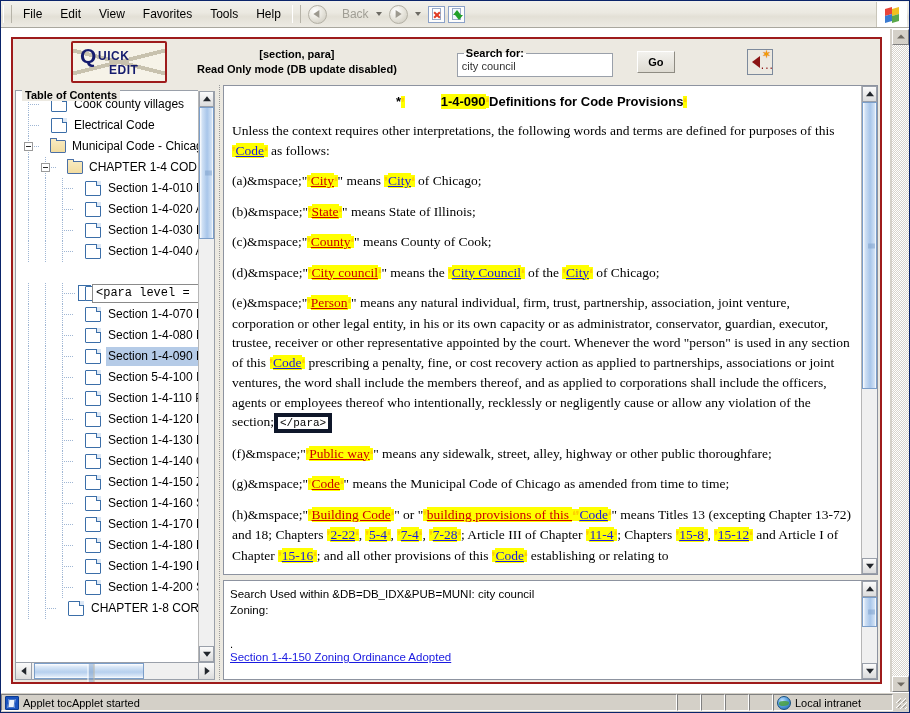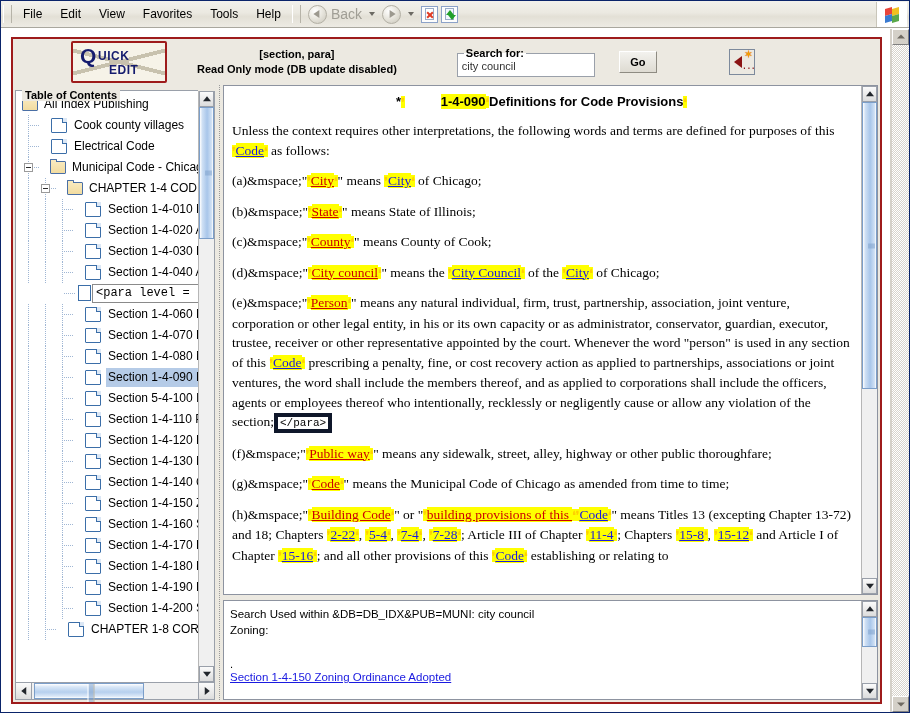--- a/index.html
+++ b/index.html
@@ -67,21 +67,21 @@
   .grip{
     width:7px;flex:0 0 7px;align-self:center;height:18px;margin:0 2px;
     border-left:1px solid #ffffff;border-right:1px solid #b6b3a8;
   }
   #menu{display:flex;align-items:center;}
   #menu .mi{
     padding:3px 9px;font-size:12px;color:#000;cursor:default;white-space:nowrap;
   }
   #toolbar{display:flex;align-items:center;flex:1 1 auto;padding-left:2px;}
   .tbbtn{display:flex;align-items:center;padding:2px 3px;cursor:default;}
-  .tbbtn .lbl{font-size:14px;color:#a09e95;margin-left:4px;}
+  .tbbtn .lbl{font-size:12px;color:#a09e95;margin-left:15px;}
   .circ{
     width:19px;height:19px;border-radius:50%;
     background:radial-gradient(circle at 35% 30%,#ffffff 0%,#e9e7df 45%,#c9c6ba 100%);
     border:1px solid #b3b0a5;box-sizing:border-box;position:relative;
   }
   .circ .arr{
     position:absolute;left:50%;top:50%;width:0;height:0;
     border-top:4px solid transparent;border-bottom:4px solid transparent;
   }
   .circ.back .arr{border-right:6px solid #9c998f;transform:translate(-60%,-50%);}
@@ -177,21 +177,21 @@
     letter-spacing:.5px;line-height:12px;
   }
   #modeblock{flex:0 0 auto;margin-left:30px;text-align:left;}
   #modeblock .l1{font-size:11px;font-weight:bold;color:#000;line-height:15px;text-align:center;}
   #modeblock .l2{font-size:11px;font-weight:bold;color:#000;line-height:15px;text-align:center;}
   #searchwrap{
     margin-left:60px;flex:0 0 auto;display:flex;align-items:center;
   }
   fieldset#searchfs{
     margin:0;padding:0 4px 2px 4px;border:1px solid #9aa0aa;
-    width:138px;box-sizing:border-box;background:#ffffff;
+    width:156px;box-sizing:border-box;background:#ffffff;
   }
   fieldset#searchfs legend{
     font-size:11px;font-weight:bold;color:#000;padding:0 2px;margin-left:2px;
   }
   #search-input{
     border:none;outline:none;width:100%;font-family:"Liberation Sans",sans-serif;
     font-size:11px;color:#333;background:transparent;padding:1px 0 2px 0;box-sizing:border-box;
   }
   #go-button{
     margin-left:24px;width:38px;height:22px;font-size:11px;font-weight:bold;color:#000;
@@ -490,25 +490,20 @@
         <div id="appbody">
 
           <div id="treepanel">
             <div id="toc-topborder">
               <span class="ln"></span>
             </div>
             <div id="treeborderwrap">
               <span id="toc-legend">Table of Contents</span>
               <div id="treescroll">
                   <div class="tnode">
-                    <span class="ind" style="width: 0px;"></span>
-                    <span class="ficon folder"></span>
-                    <span class="tlabel">All Index Publishing</span>
-                  </div>
-                  <div class="tnode">
                     <span class="ind" style="width: 28px;">
                       <span class="vline" style="left: 8px;"></span>
                       <span class="hline" style="left: 8px;"></span>
                     </span>
                     <span class="ficon doc"></span>
                     <span class="tlabel">Cook county villages</span>
                   </div>
                   <div class="tnode">
                     <span class="ind" style="width: 28px;">
                       <span class="vline" style="left: 8px;"></span>
@@ -837,14 +832,31 @@
       <div class="clsbtn up">
           <span class="tri"></span>
         </div>
       <div class="clsbtn spacer"></div>
       <div class="clsbtn down">
           <span class="tri"></span>
         </div>
     </div>
   </div>
 
+  <div id="statusbar">
+    <div class="spanel" id="sp-main">
+      <span class="ico"></span>
+      <span class="sptext">Applet tocApplet started</span>
+    </div>
+    <div class="spanel sp-small"></div>
+    <div class="spanel sp-small"></div>
+    <div class="spanel sp-small"></div>
+    <div class="spanel sp-small"></div>
+    <div class="spanel" id="sp-zone">
+      <span class="globe"></span>
+      <span class="sptext">Local intranet</span>
+    </div>
+    <div id="sp-grip">
+        <span class="g"></span>
+      </div>
+  </div>
 
 </div>
 
 </body></html>

